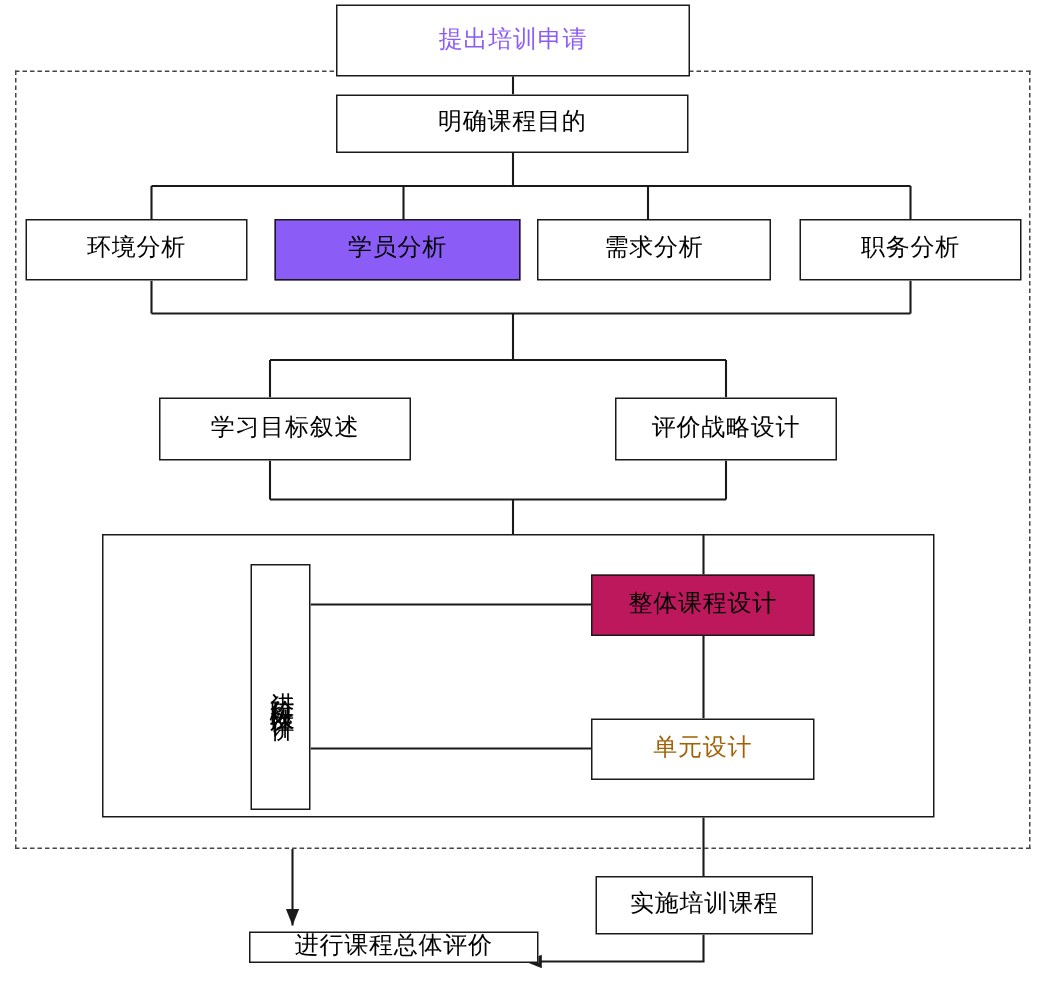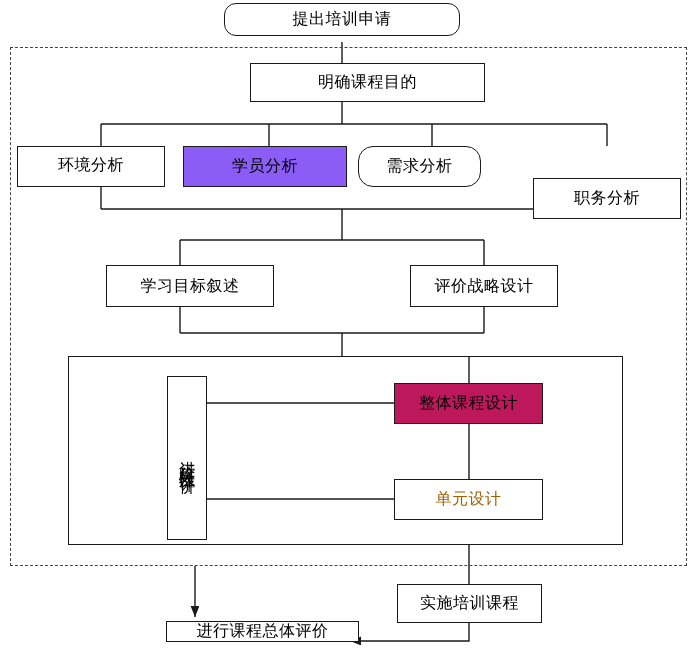--- a/index.html
+++ b/index.html
@@ -95,26 +95,26 @@
         <polyline points="195,566 195,617" fill="none" stroke="#1a1a1a" stroke-width="1.4" marker-end="url(#arrowhead)"></polyline>
         <polyline points="469,545 469,584" fill="none" stroke="#1a1a1a" stroke-width="1.4"></polyline>
         <polyline points="469,623 469,641 350,641" fill="none" stroke="#1a1a1a" stroke-width="1.4" marker-end="url(#arrowhead)"></polyline>
       </g>
   </svg>
 
   <div class="dashed-region" style="left: 10px; top: 47px; width: 677px; height: 519px; border-color: rgb(68, 68, 68);"></div>
   <div class="container-box" style="left: 68px; top: 356px; width: 555px; height: 189px; border-color: rgb(26, 26, 26);"></div>
 
   <div id="nodes-layer">
-      <div class="node-box" style="left: 224px; top: 3px; width: 236px; height: 33px; border-color: rgb(26, 26, 26); background: rgb(255, 255, 255); color: #000000; border-radius: 12px;">提出培训申请</div>
-      <div class="node-box" style="left: 224px; top: 63px; width: 235px; height: 39px; border-color: rgb(26, 26, 26); background: rgb(255, 255, 255); color: rgb(0, 0, 0); margin-left: 26px;">明确课程目的</div>
+      <div class="node-box" style="left: 224px; top: 3px; width: 236px; height: 48px; border-color: rgb(26, 26, 26); background: rgb(255, 255, 255); color: #8b5cf6;">提出培训申请</div>
+      <div class="node-box" style="left: 224px; top: 63px; width: 235px; height: 39px; border-color: rgb(26, 26, 26); background: rgb(255, 255, 255); color: rgb(0, 0, 0);">明确课程目的</div>
       <div class="node-box" style="left: 17px; top: 146px; width: 148px; height: 41px; border-color: rgb(26, 26, 26); background: rgb(255, 255, 255); color: rgb(0, 0, 0); font-family: Liberation Mono, monospace;">环境分析</div>
       <div class="node-box" style="left: 183px; top: 146px; width: 164px; height: 41px; border-color: rgb(26, 26, 26); background: #8b5cf6; color: rgb(0, 0, 0);">学员分析</div>
-      <div class="node-box" style="left: 358px; top: 146px; width: 123px; height: 41px; border-color: rgb(26, 26, 26); background: rgb(255, 255, 255); color: rgb(0, 0, 0); border-radius: 15px;">需求分析</div>
-      <div class="node-box" style="left: 533px; top: 146px; width: 148px; height: 41px; border-color: rgb(26, 26, 26); background: rgb(255, 255, 255); color: rgb(0, 0, 0); margin-top: 32px;">职务分析</div>
+      <div class="node-box" style="left: 358px; top: 146px; width: 156px; height: 41px; border-color: rgb(26, 26, 26); background: rgb(255, 255, 255); color: rgb(0, 0, 0);">需求分析</div>
+      <div class="node-box" style="left: 533px; top: 146px; width: 148px; height: 41px; border-color: rgb(26, 26, 26); background: rgb(255, 255, 255); color: rgb(0, 0, 0);">职务分析</div>
       <div class="node-box" style="left: 106px; top: 265px; width: 168px; height: 42px; border-color: rgb(26, 26, 26); background: rgb(255, 255, 255); color: rgb(0, 0, 0);">学习目标叙述</div>
       <div class="node-box" style="left: 410px; top: 265px; width: 148px; height: 42px; border-color: rgb(26, 26, 26); background: rgb(255, 255, 255); color: rgb(0, 0, 0);">评价战略设计</div>
       <div class="node-box vertical-text" style="left: 167px; top: 376px; width: 40px; height: 164px; border-color: rgb(26, 26, 26); background: rgb(255, 255, 255); color: rgb(0, 0, 0);">进行阶段性评价</div>
       <div class="node-box" style="left: 394px; top: 383px; width: 149px; height: 41px; border-color: rgb(26, 26, 26); background: #be185d; color: rgb(0, 0, 0);">整体课程设计</div>
       <div class="node-box" style="left: 394px; top: 479px; width: 149px; height: 41px; border-color: rgb(26, 26, 26); background: rgb(255, 255, 255); color: #a16207;">单元设计</div>
       <div class="node-box" style="left: 397px; top: 584px; width: 145px; height: 39px; border-color: rgb(26, 26, 26); background: rgb(255, 255, 255); color: rgb(0, 0, 0);">实施培训课程</div>
       <div class="node-box" style="left: 166px; top: 621px; width: 193px; height: 21px; border-color: rgb(26, 26, 26); background: rgb(255, 255, 255); color: #000000;">进行课程总体评价</div>
     </div>
 
 </div>

